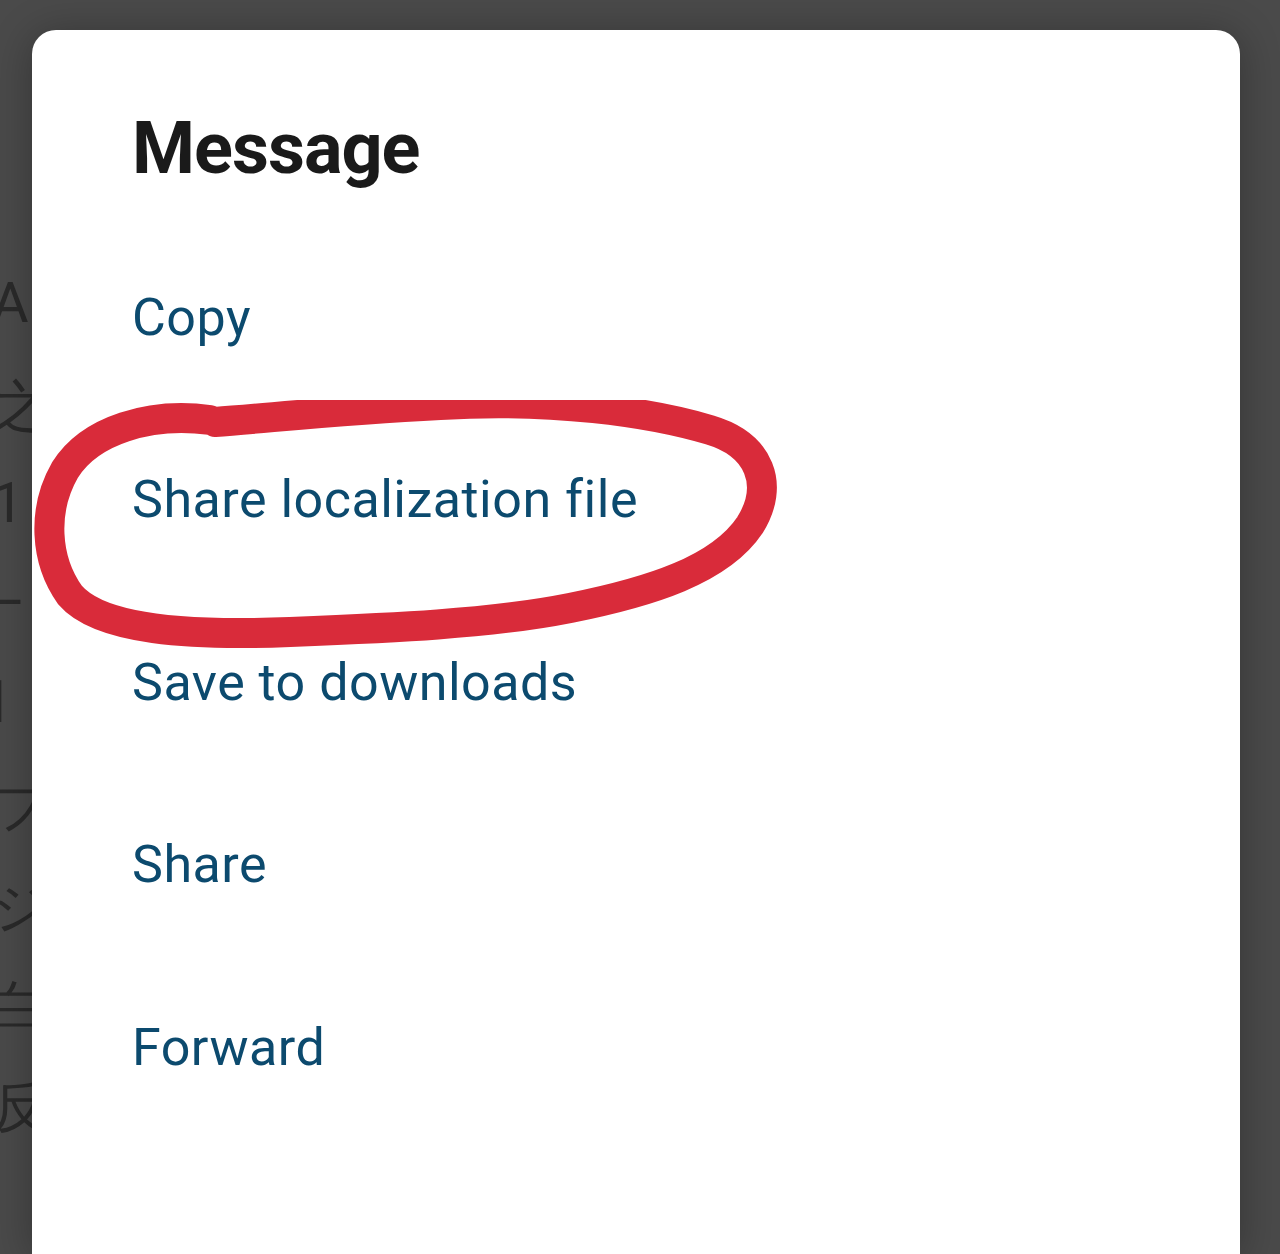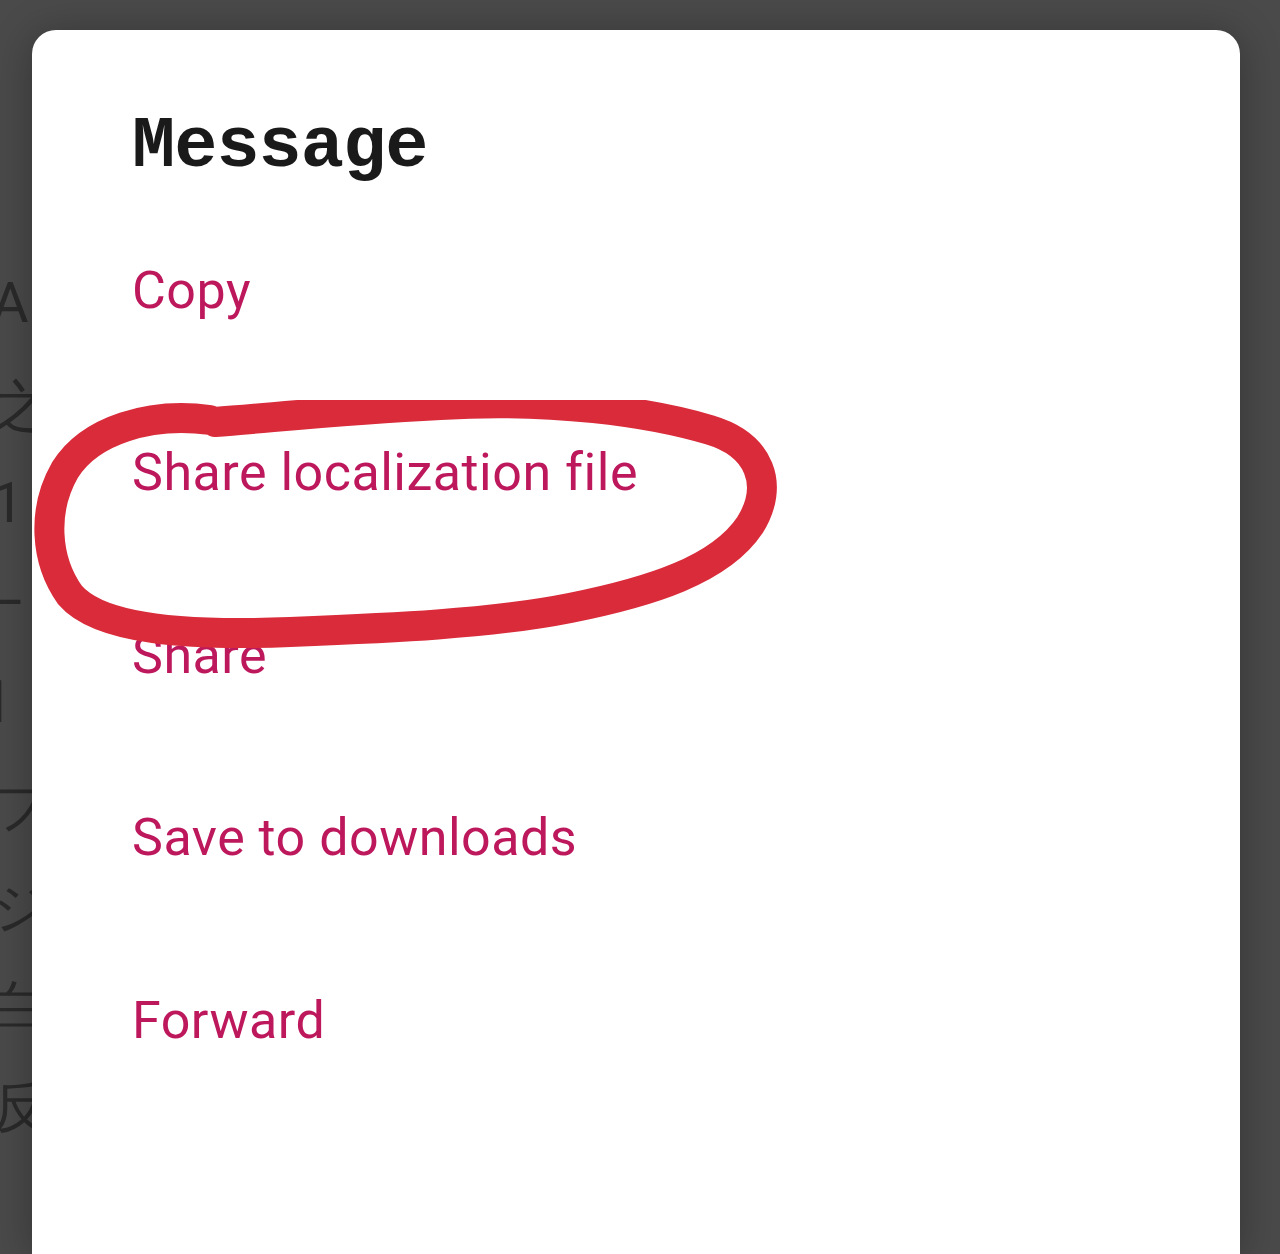--- a/index.html
+++ b/index.html
@@ -48,31 +48,30 @@
       background: #ffffff;
       border-radius: 24px 24px 0 0;
       box-shadow: 0 4px 40px rgba(0,0,0,0.3);
       padding: 76px 100px 40px 100px;
     }
     .dialog-title {
       font-size: 72px;
       font-weight: 700;
       color: #1a1a1a;
       letter-spacing: -1px;
-      margin-bottom: 64px;
-      font-family: Liberation Mono, monospace;
+      margin-bottom: 88px;
     }
     .menu {
       display: flex;
       flex-direction: column;
     }
     .menu-item {
       font-size: 52px;
       font-weight: 400;
-      color: #be185d;
+      color: #0c4a6e;
       letter-spacing: 0.5px;
       cursor: pointer;
       line-height: 1.2;
       padding: 8px 0;
       margin-bottom: 104px;
     }
     .menu-item:last-child {
       margin-bottom: 0;
     }
     .highlight-circle {
@@ -94,22 +93,22 @@
   <span class="bg-text bg-text-7">ジ</span>
   <span class="bg-text bg-text-8">白</span>
   <span class="bg-text bg-text-9">反</span>
 </div>
 
 <div class="dialog">
   <h1 class="dialog-title">Message</h1>
   <div class="menu">
     <div class="menu-item">Copy</div>
     <div class="menu-item">Share localization file</div>
+    <div class="menu-item">Save to downloads</div>
     <div class="menu-item">Share</div>
-    <div class="menu-item">Save to downloads</div>
     <div class="menu-item">Forward</div>
   </div>
 </div>
 
 <svg class="highlight-circle" style="left: 30px; top: 400px; width: 820px; height: 260px;" viewBox="0 0 820 260">
   <path d="M 180 20 
            C 120 12, 60 30, 35 70 
            C 12 110, 15 160, 40 195 
            C 70 230, 160 236, 260 232 
            C 360 228, 460 224, 540 208 

